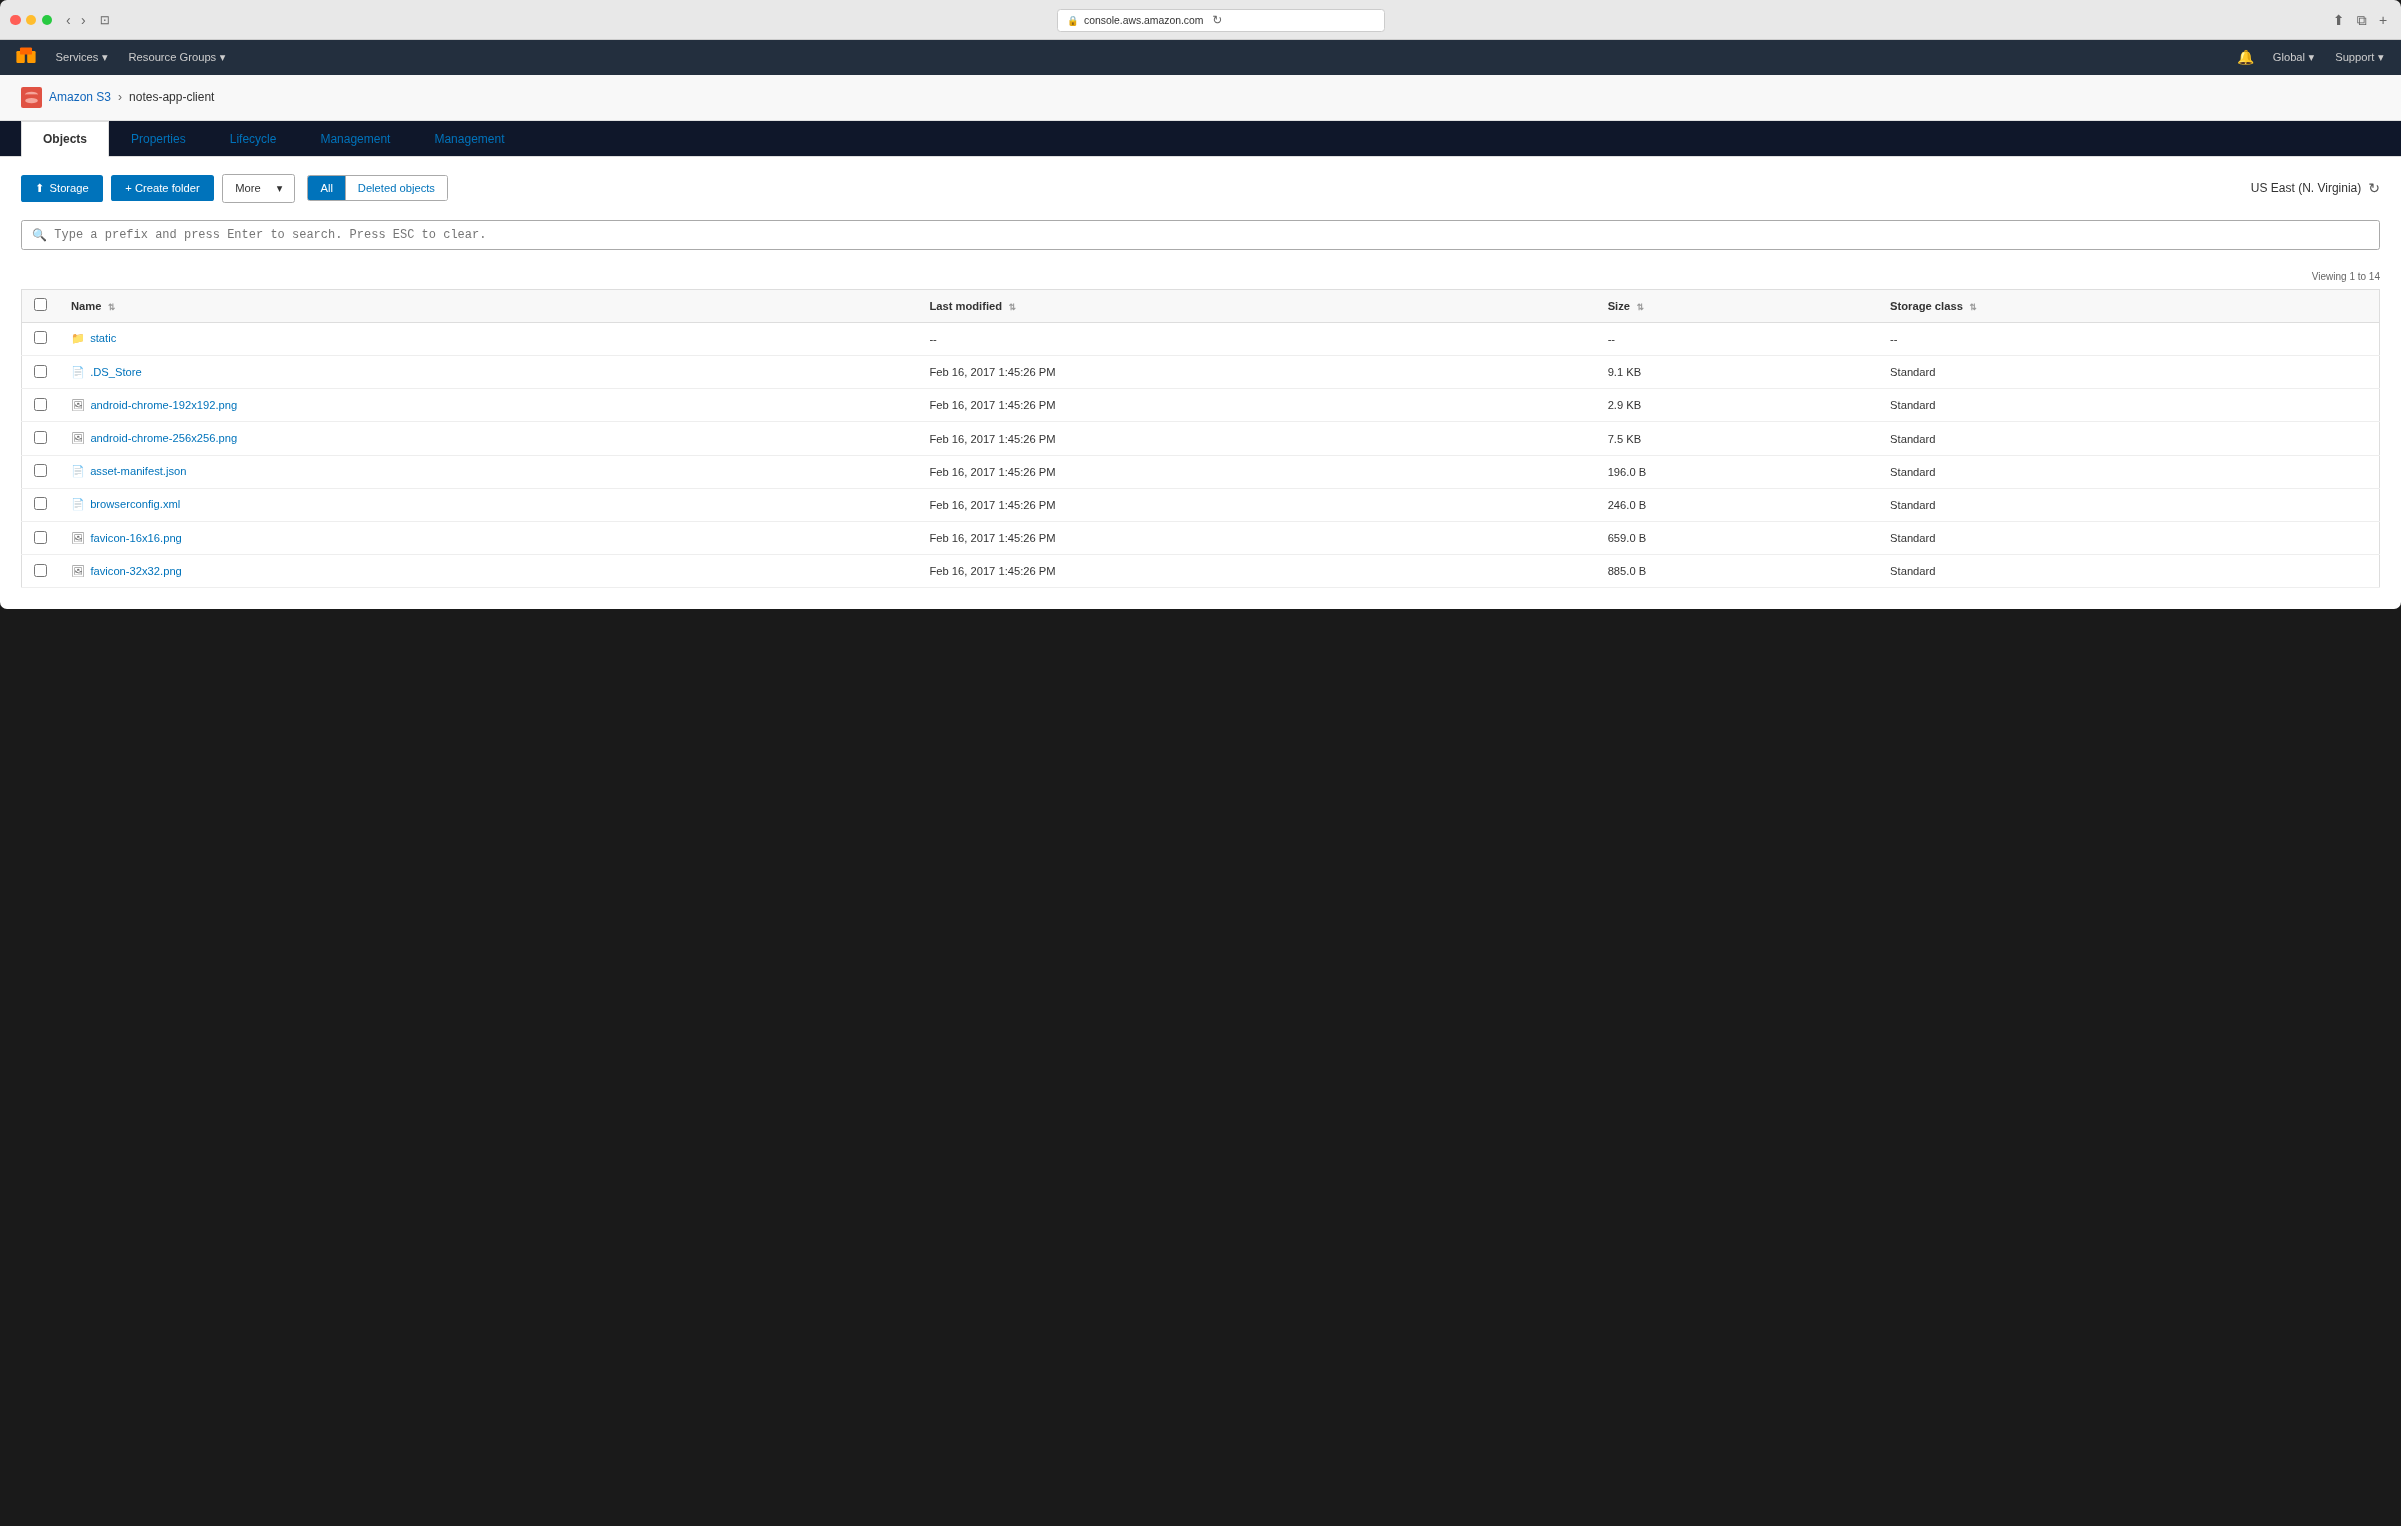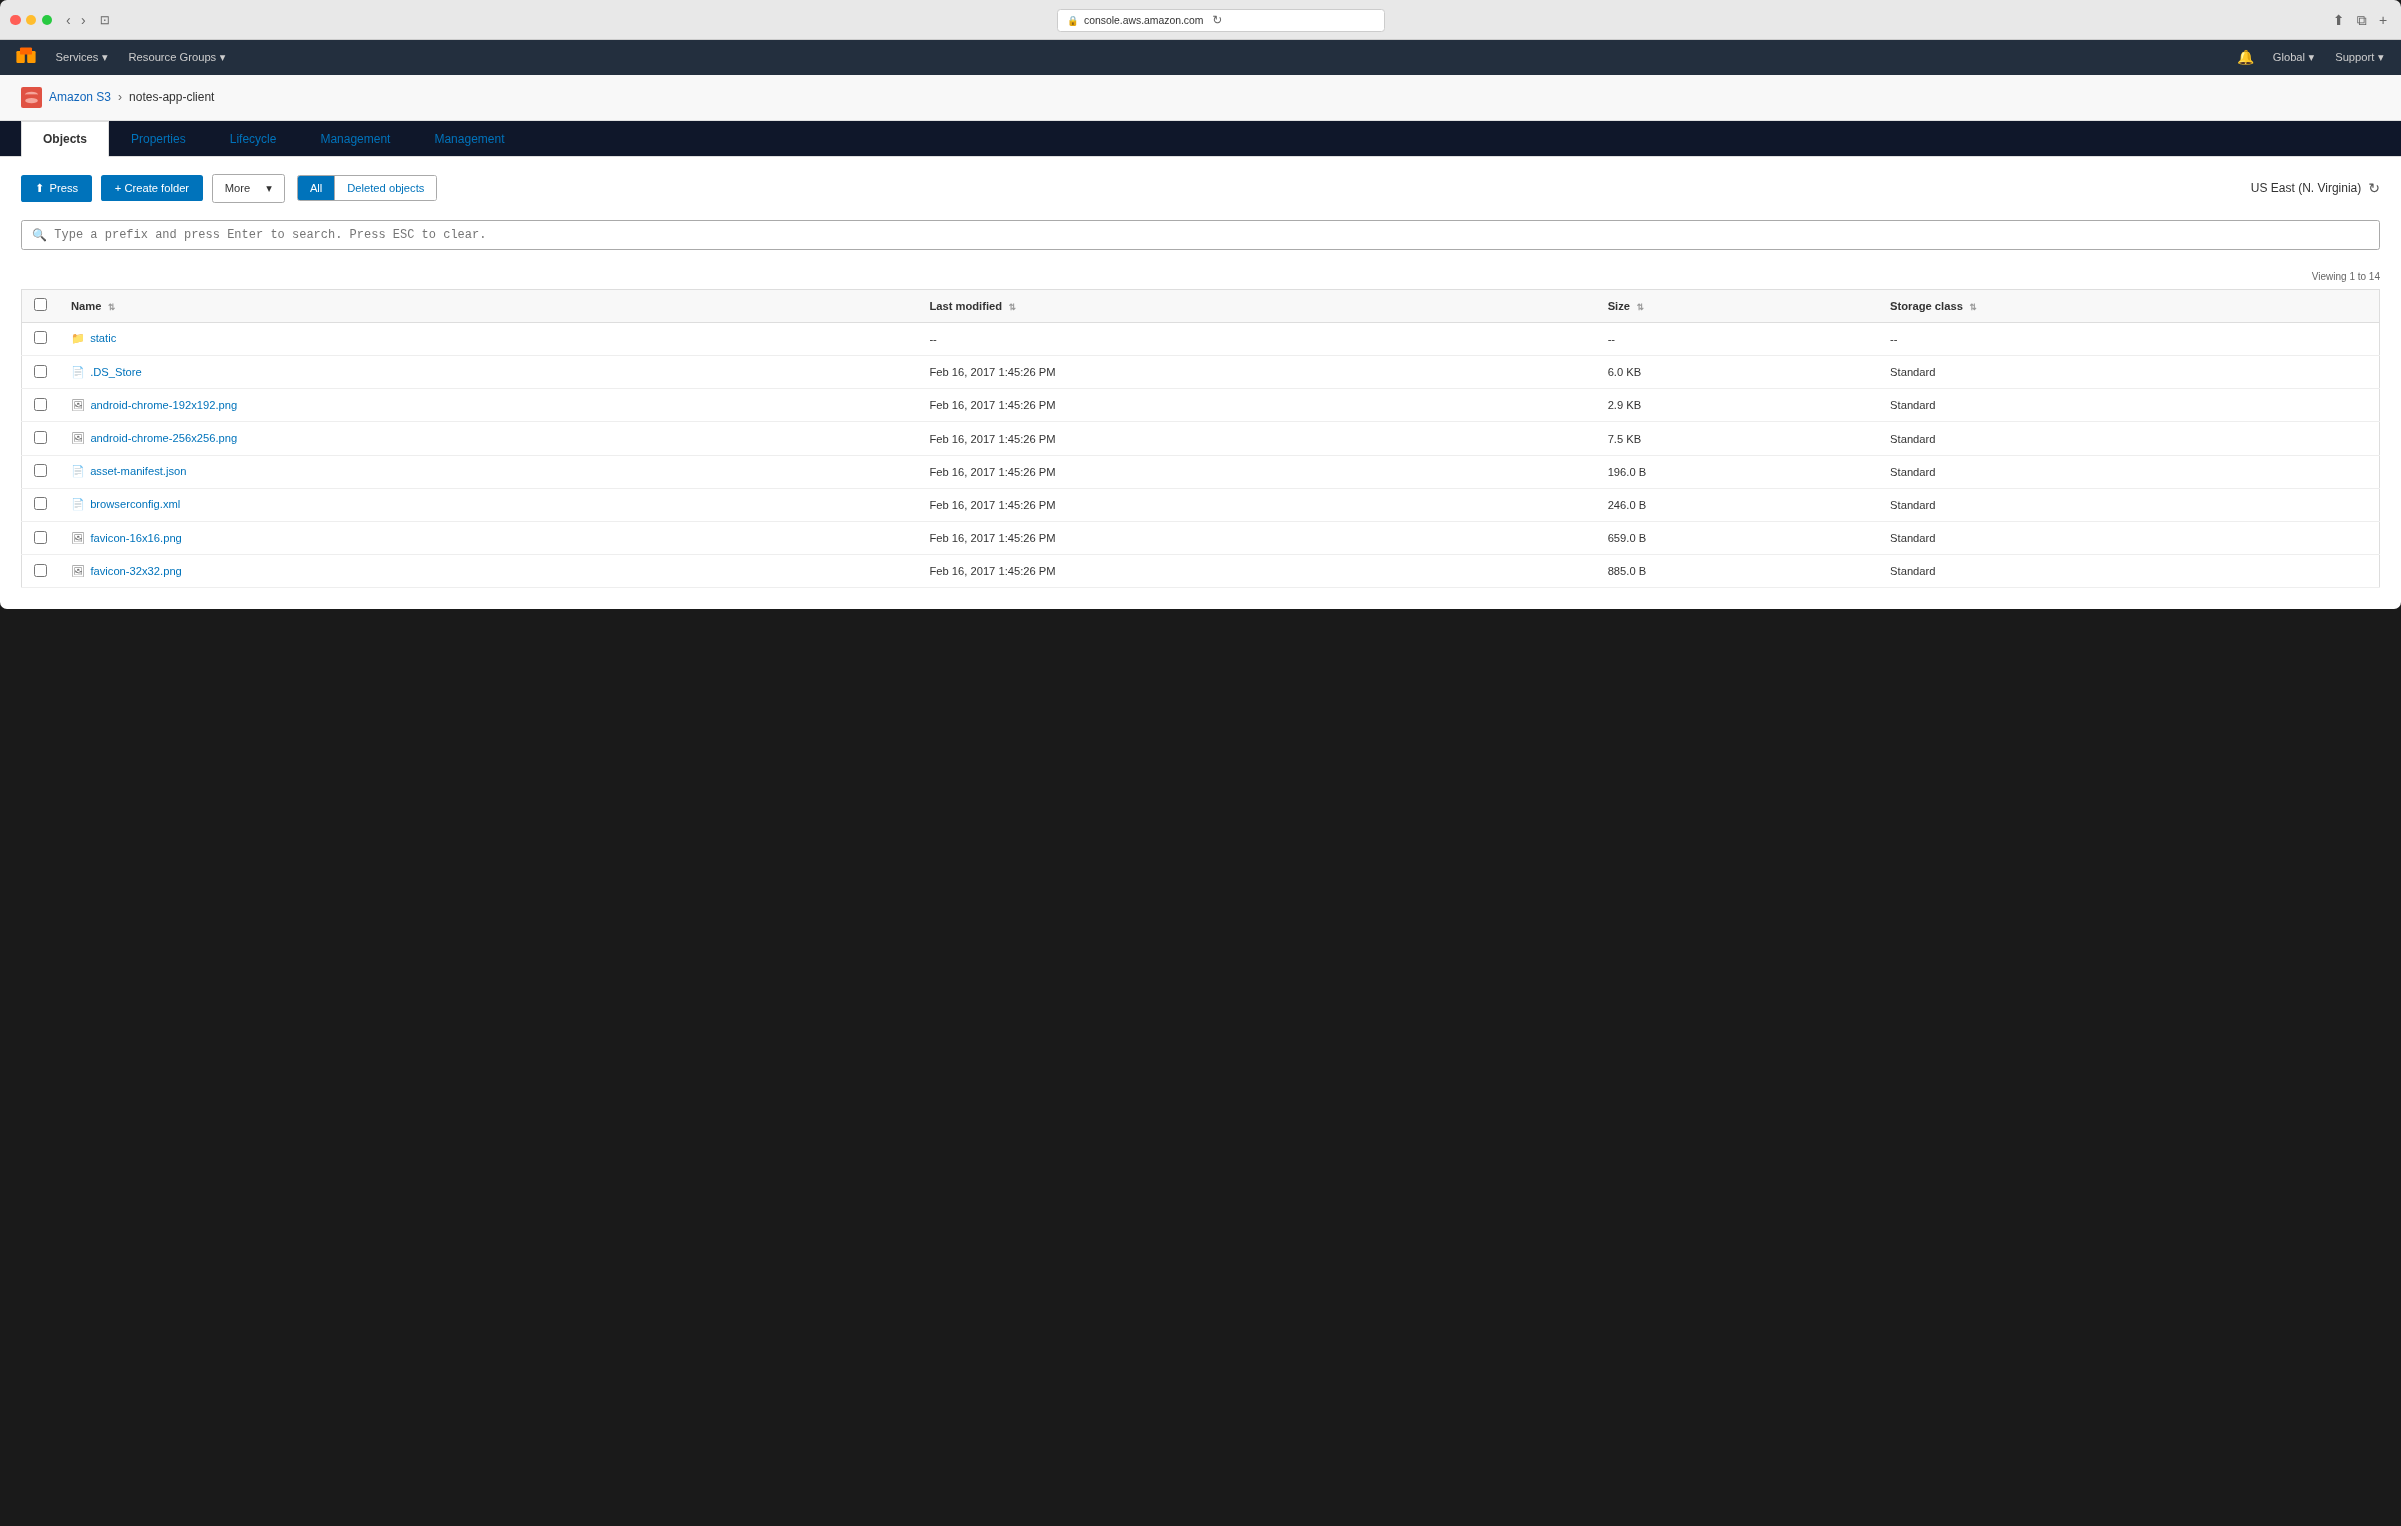--- a/index.html
+++ b/index.html
@@ -321,21 +321,21 @@
       <span>Management</span>
     </div>
     <div class="tab inactive">
       <span>Management</span>
     </div>
   </div>
 
   <div class="action-bar">
     <button class="btn-blue">
       <span>⬆</span>
-      <span>Press</span>
+      <span>Storage</span>
     </button>
     <button class="btn-blue">
       <span>+ Create folder</span>
     </button>
     <button class="btn-outline">
       <span>More</span>
       <span>▾</span>
     </button>
     <div class="filter-group">
       <button class="filter-btn active">All</button>
@@ -384,21 +384,21 @@
             <td class="checkbox-cell"><input type="checkbox" style=""></td>
             <td><span class="folder-icon">📁</span><a class="file-link">static</a></td>
             <td>--</td>
             <td>--</td>
             <td>--</td>
           </tr>
           <tr>
             <td class="checkbox-cell"><input type="checkbox" style=""></td>
             <td><span class="file-icon">📄</span><a class="file-link">.DS_Store</a></td>
             <td>Feb 16, 2017 1:45:26 PM</td>
-            <td>6.0 KB</td>
+            <td>9.1 KB</td>
             <td>Standard</td>
           </tr>
           <tr>
             <td class="checkbox-cell"><input type="checkbox" style=""></td>
             <td><span class="file-icon">🖼</span><a class="file-link">android-chrome-192x192.png</a></td>
             <td>Feb 16, 2017 1:45:26 PM</td>
             <td>2.9 KB</td>
             <td>Standard</td>
           </tr>
           <tr>

